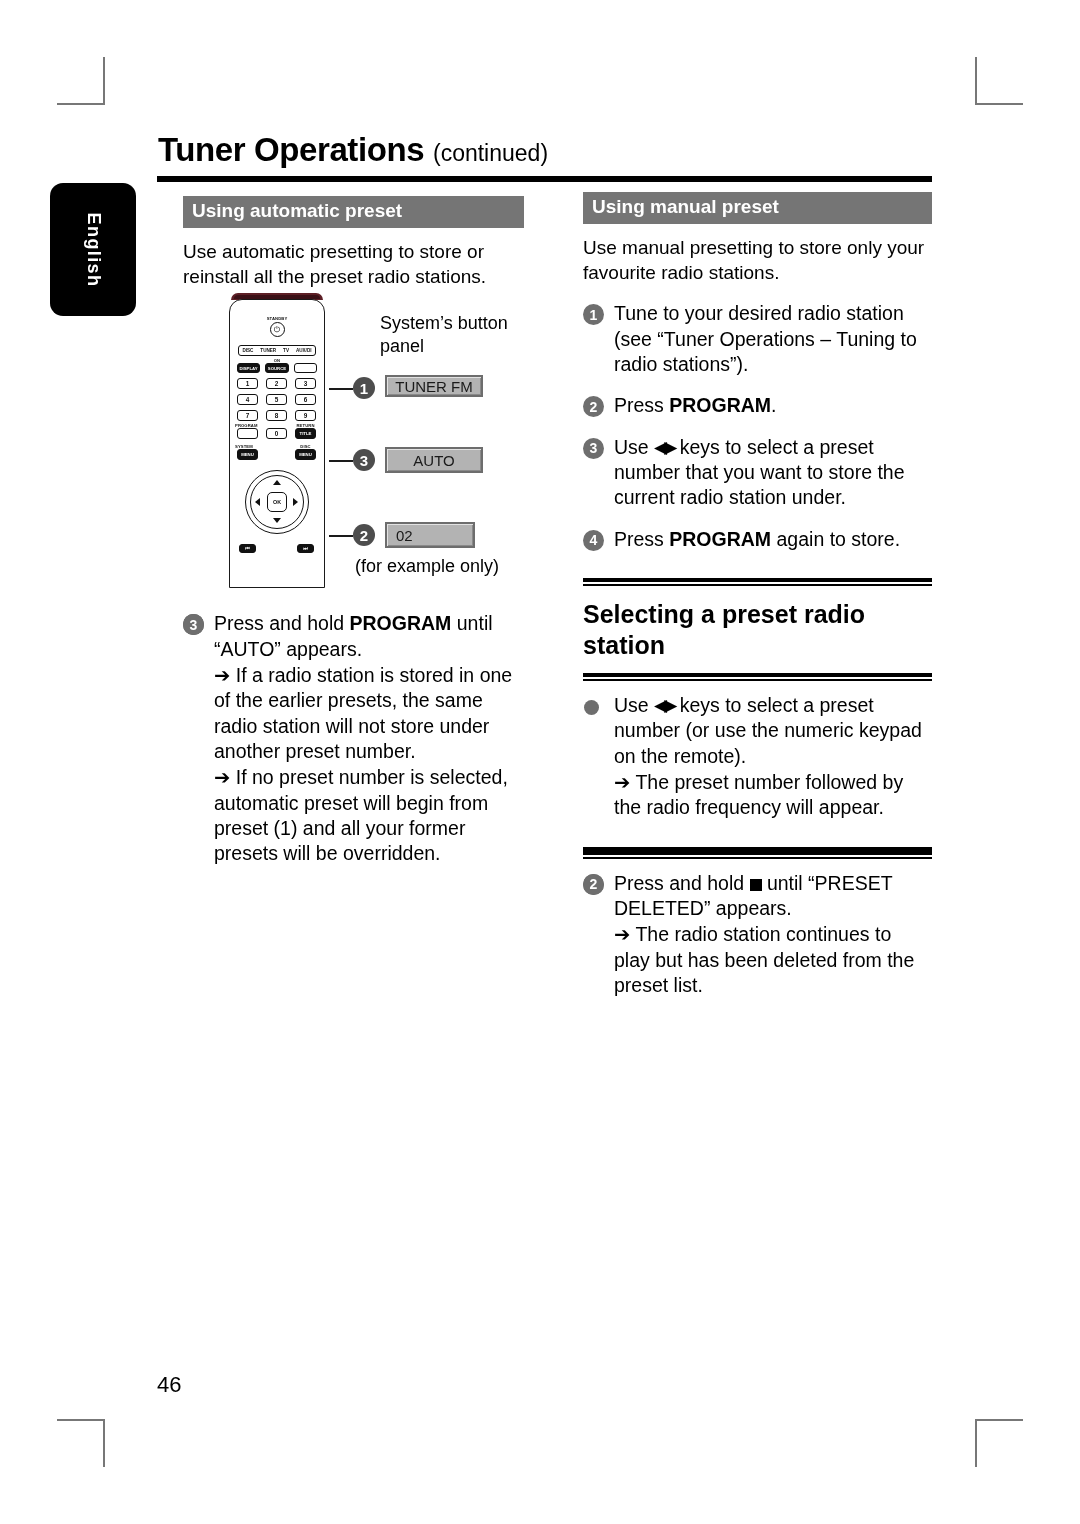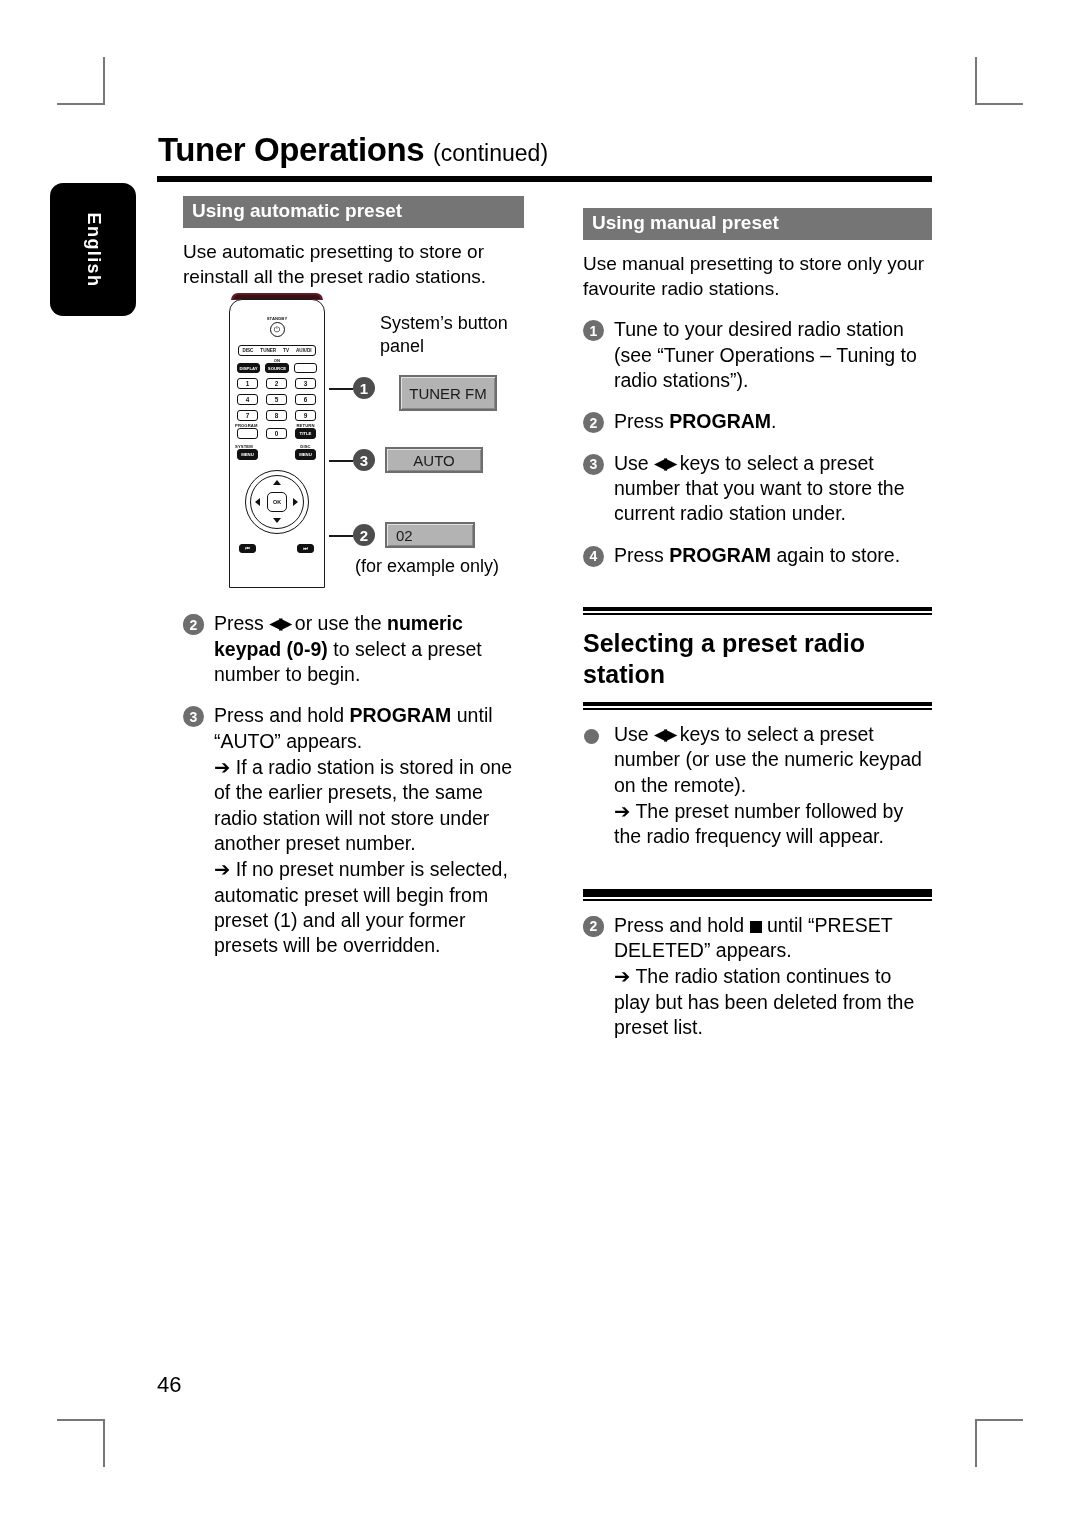--- a/index.html
+++ b/index.html
@@ -50,21 +50,21 @@
   .title-rule{
     position:absolute;left:157px;top:176px;width:775px;height:4px;
     background:#000;border-bottom:1px solid #000;
   }
   .title-rule:after{
     content:"";position:absolute;left:0;top:5px;width:100%;height:1px;background:#000;
   }
 
   
   .col-left{position:absolute;left:183px;top:196px;width:341px;}
-  .col-right{position:absolute;left:583px;top:208px;width:349px;}
+  .col-right{position:absolute;left:583px;top:192px;width:349px;}
 
   .barhead{
     background:#757575;color:#fff;font-weight:bold;font-size:19px;
     padding:5px 9px 7px 9px;line-height:1.05;
   }
 
   .para{font-size:19px;line-height:1.30;margin-top:12px;}
 
   
   .step{position:relative;padding-left:31px;font-size:19.5px;line-height:1.30;margin-top:16px;}
@@ -76,21 +76,21 @@
   .bullet{
     position:absolute;left:1px;top:7px;width:15px;height:15px;border-radius:50%;
     background:#6e6e6e;
   }
   .sub{display:block;margin-top:1px;text-indent:0;}
   b{font-weight:bold;}
   .lr{font-size:17px;letter-spacing:-3px;display:inline-block;vertical-align:1px;}
   .sq{display:inline-block;width:12px;height:12px;background:#000;vertical-align:-1px;}
 
   
-  .section{margin-top:39px;}
+  .section{margin-top:26px;}
   .rule-dbl{height:4px;background:#000;position:relative;}
   .rule-dbl:after{content:"";position:absolute;left:0;top:6px;width:100%;height:2px;background:#000;}
   .sec-title{font-size:25px;font-weight:bold;line-height:1.22;padding:17px 0 13px 0;}
 
   
   .figure{position:absolute;left:225px;top:292px;width:290px;height:296px;}
   .fig-caption{position:absolute;font-size:18px;line-height:1.25;}
 
   .disp-box{
     position:absolute;background:#b3b3b3;border:2px solid #6d6d6d;
@@ -191,21 +191,21 @@
     <span class="cont">(continued)</span>
   </div>
   <div class="title-rule"></div>
 
   <div class="col-left">
     <div class="barhead">Using automatic preset</div>
     <div class="para">Use automatic presetting to store or reinstall all the preset radio stations.</div>
     <div style="height:306px"></div>
     <div id="left-steps">
         <div class="step"><span class="badge">1</span></div>
-        <div class="step"><span class="badge">2</span><span>Press <span class="lr">◀▶</span> or use the <b>numeric keypad (0-9)</b> to select a preset number to begin.</span></div>
+        <div class="step"><span class="badge">2</span></div>
         <div class="step"><span class="badge">3</span><span>Press and hold <b>PROGRAM</b> until “AUTO” appears.</span><span class="sub">➔ If a radio station is stored in one of the earlier presets, the same radio station will not store under another preset number.</span><span class="sub">➔ If no preset number is selected, automatic preset will begin from preset (1) and all your former presets will be overridden.</span></div>
       </div>
   </div>
 
   <div class="figure">
 
     <div class="remote">
       <div class="rem-top"></div>
       <div class="rem-top2"></div>
       <div class="rem-shell"></div>
@@ -260,21 +260,21 @@
       <div class="key sm dark" style="left:72px;top:252px;width:17px;height:9px;font-size:5px">⏭</div>
     </div>
 
     <div class="fig-caption" style="left:155px;top:20px;width:130px">System’s button panel</div>
 
     <div class="lead" style="left:104px;top:96px;width:24px"></div>
     <div class="lead" style="left:104px;top:168px;width:24px"></div>
     <div class="lead" style="left:104px;top:243px;width:24px"></div>
 
     <div class="callout" style="left:128px;top:85px">1</div>
-    <div class="disp-box c" style="left:174px;top:83px;width:98px;height:36px">TUNER FM</div>
+    <div class="disp-box c" style="left:160px;top:83px;width:98px;height:22px">TUNER FM</div>
 
     <div class="callout" style="left:128px;top:157px">3</div>
     <div class="disp-box c" style="left:160px;top:155px;width:98px;height:26px">AUTO</div>
 
     <div class="callout" style="left:128px;top:232px">2</div>
     <div class="disp-box" style="left:160px;top:230px;width:90px;height:26px">02</div>
 
     <div class="fig-caption" style="left:130px;top:263px;width:160px">(for example only)</div>
   </div>
 

